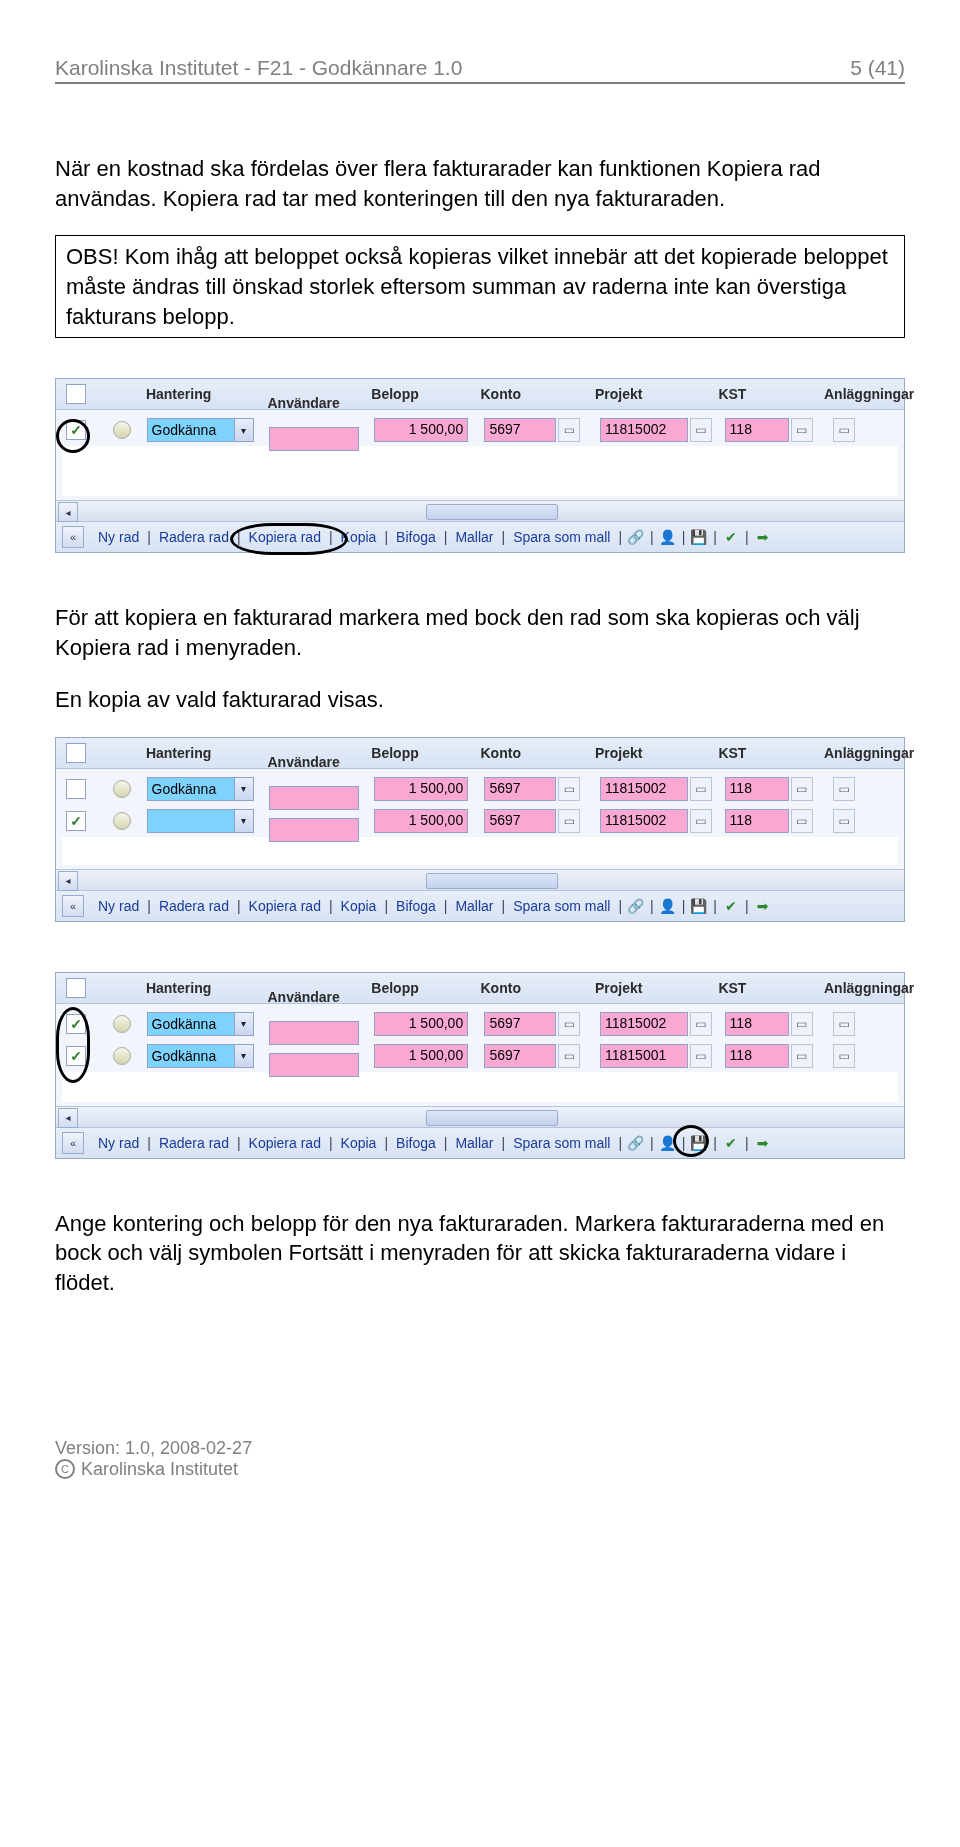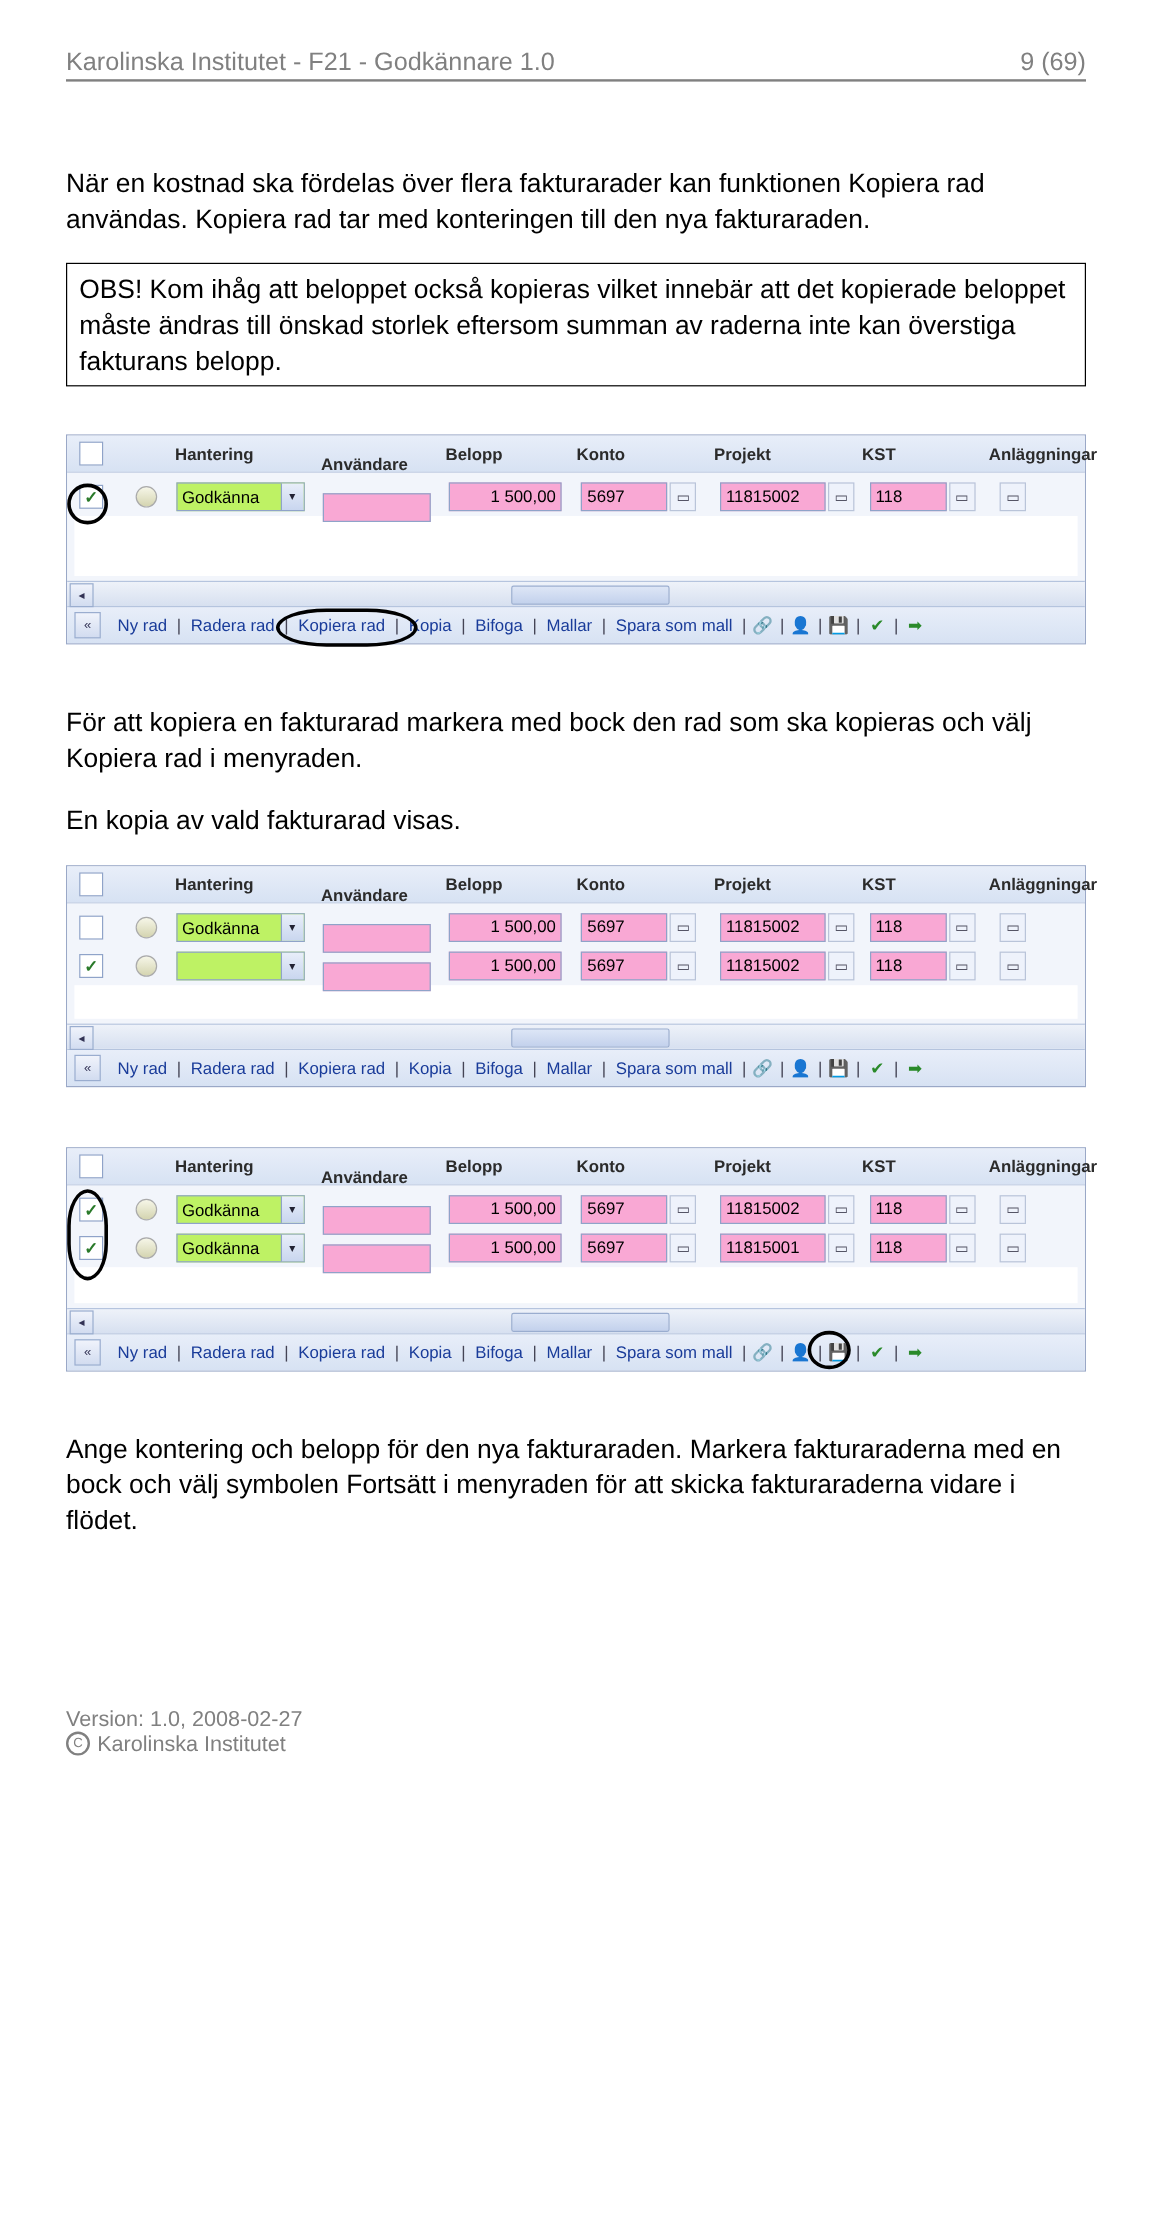--- a/index.html
+++ b/index.html
@@ -1,30 +1,30 @@
 <!DOCTYPE html>
 <html><head>
 <meta charset="utf-8">
 <style>
 body { margin:0; font-family: Arial, sans-serif; background:#fff; color:#000; width:960px; }
-.page { padding: 40px 55px 30px 55px; }
+.page { padding: 56px 55px 30px 55px; }
 .header-line { display:flex; justify-content:space-between; font-size:21px; color:#808080; border-bottom:2px solid #808080; padding-bottom:2px; margin-bottom:70px; }
 h2.section { font-size:26px; font-weight:bold; margin:0 0 26px 0; }
 p.body { font-size:22px; line-height:1.35; margin:0 0 22px 0; }
 .note-box { border:1.5px solid #000; padding:6px 10px; font-size:22px; line-height:1.35; margin-bottom:40px; }
 
 .app { border:1px solid #9aa8c7; background:#fff; font-size:14px; color:#233; margin-bottom:50px; }
 .app-header { background:linear-gradient(#e8eef9,#d7e2f3); border-bottom:1px solid #b5c4de; display:flex; align-items:center; height:30px; padding:0 6px; }
 .hcell { font-weight:bold; color:#2b2b2b; font-size:14px; text-align:left; padding:0 4px; }
 .app-body { background:#f2f5fb; padding:4px 6px; }
 .row { display:flex; align-items:center; height:32px; }
 .cell { padding:0 4px; display:flex; align-items:center; }
 .chkwrap { width:18px; height:18px; border:1px solid #8fa3c9; background:#fff; display:flex; align-items:center; justify-content:center; font-size:14px; color:#2a7a2a; font-weight:bold; }
 .status-dot { width:16px; height:16px; border-radius:50%; background:linear-gradient(#f6f6e8,#d4d4b0); border:1px solid #aaa; }
-.combo { display:flex; align-items:center; border:1px solid #8fa3c9; background:#bef264; height:22px; }
+.combo { display:flex; align-items:center; border:1px solid #8fa3c9; background:#7dd3fc; height:22px; }
 .combo input { border:none; height:20px; font-size:14px; padding:0 4px; width:78px; background:transparent; }
 .combo .cbtn { width:18px; height:22px; background:linear-gradient(#e8eef9,#c9d6ef); border-left:1px solid #8fa3c9; display:flex; align-items:center; justify-content:center; font-size:10px; color:#223; }
 .txt { border:1px solid #8fa3c9; height:22px; background:#f9a8d4; }
 .txt input { border:none; height:20px; font-size:14px; padding:0 4px; width:100%; box-sizing:border-box; background:transparent; }
 .ibox { width:20px; height:22px; border:1px solid #b9c4d9; background:#eef2fb; display:flex; align-items:center; justify-content:center; font-size:12px; color:#556; margin-left:2px; }
 .scroll-gap { height:50px; background:#fff; }
 .scroll-bar { height:20px; background:linear-gradient(#eef2f9,#d7e0f0); border-top:1px solid #b5c4de; position:relative; }
 .sb-arrow { position:absolute; top:1px; width:18px; height:18px; background:linear-gradient(#f0f3fb,#d2dcf0); border:1px solid #9aadcf; font-size:10px; display:flex; align-items:center; justify-content:center; color:#335; }
 .sb-track { position:absolute; top:3px; left:370px; width:130px; height:14px; background:linear-gradient(#dde6f6,#c3d1ec); border:1px solid #9aadcf; border-radius:2px; }
 .toolbar { background:linear-gradient(#e8eef9,#d7e2f3); border-top:1px solid #b5c4de; height:30px; display:flex; align-items:center; padding:0 6px; font-size:14px; }
@@ -48,21 +48,21 @@
 .footer { margin-top:140px; font-size:18px; color:#808080; }
 .footer .copy { display:flex; align-items:center; gap:6px; }
 .copy-circle { width:16px; height:16px; border:2px solid #808080; border-radius:50%; font-size:11px; display:flex; align-items:center; justify-content:center; }
 </style>
 </head>
 <body>
 <div class="page">
 
 <div class="header-line">
   <span>Karolinska Institutet - F21 - Godkännare 1.0</span>
-  <span>9 (69)</span>
+  <span>5 (41)</span>
 </div>
 
 <p class="body"><span>När en kostnad ska fördelas över flera fakturarader kan funktionen Kopiera rad användas. Kopiera rad tar med konteringen till den nya fakturaraden.</span></p>
 <div class="note-box"><span>OBS! Kom ihåg att beloppet också kopieras vilket innebär att det kopierade beloppet måste ändras till önskad storlek eftersom summan av raderna inte kan överstiga fakturans belopp.</span></div>
 
 <div class="app rel">
   <div class="app-header">
     <div class="cell c-as">
           <div class="chkwrap"></div>
         </div>

